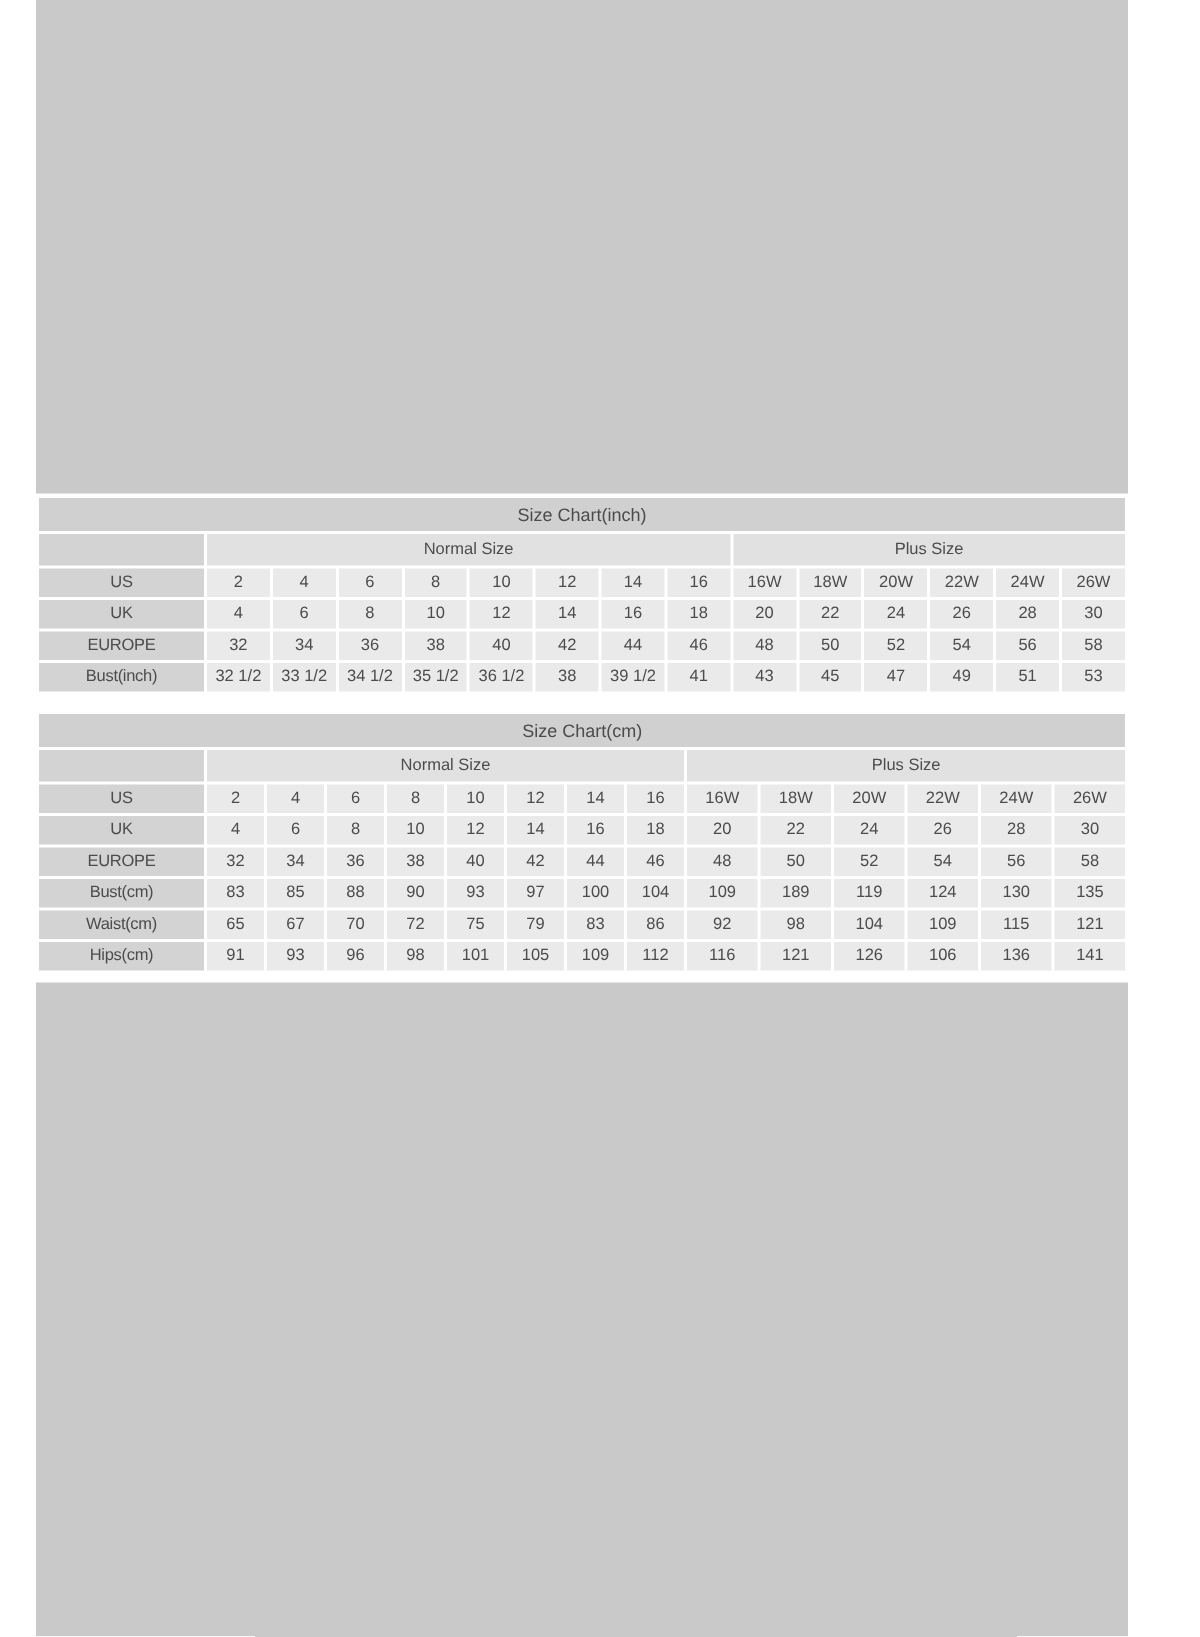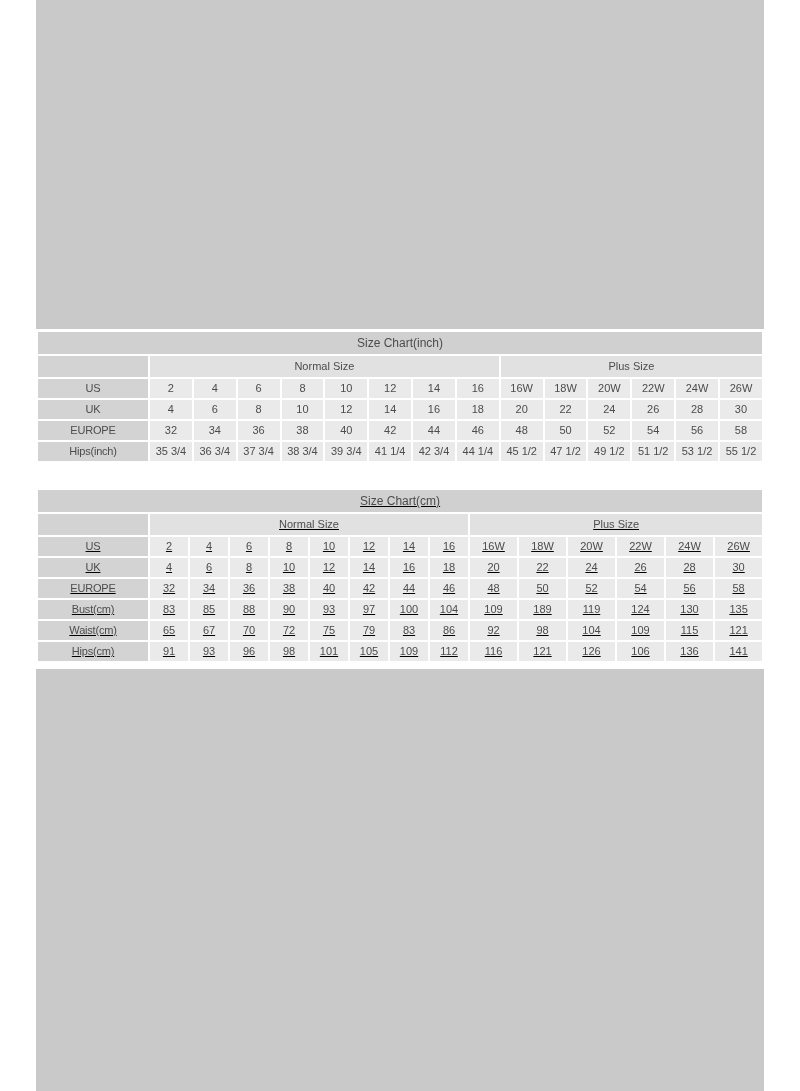--- a/index.html
+++ b/index.html
@@ -1,25 +1,25 @@
 <!DOCTYPE html>
 <html style="--page-bg: #ffffff; --image-bg: #c9c9c9; --title-bg: #d0d0d0; --group-bg: #e1e1e1; --rowhead-bg: #d3d3d3; --cell-bg: #eaeaea; --text: #4c4c4c;"><head>
 <meta charset="utf-8">
 <style>
   * { margin:0; padding:0; box-sizing:border-box; }
   html,body { background:#ffffff; }
   body { font-family:"Liberation Sans","DejaVu Sans",sans-serif; }
   .canvas { position:relative; width:800px; height:1091px; margin:0; background:var(--page-bg,#ffffff); overflow:hidden; }
-  .content-col { position:absolute; left:36px; top:0; width:728px; height:1091px; display:flex; flex-direction:column; }
+  .content-col { position:absolute; left:24px; top:0; width:728px; height:1091px; display:flex; flex-direction:column; }
   .gray-block { background:var(--image-bg,#c9c9c9); width:728px; }
   .gray-top { height:329px; }
   .gray-bottom { flex:1 1 auto; margin-top:6px; }
   table.size-chart { width:728px; border-collapse:separate; border-spacing:2px; table-layout:fixed; }
   table.inch-table { margin-top:1px; }
-  table.cm-table { margin-top:25px;text-decoration:underline; }
+  table.cm-table { margin-top:11px; }
   td { text-align:center; vertical-align:middle; color:var(--text,#4c4c4c); font-size:11px; line-height:13px; padding:3px 1px; }
   td.title-cell { background:var(--title-bg,#d0d0d0); font-size:12px; line-height:14px; padding:4px 0; }
   td.group-cell { background:var(--group-bg,#e1e1e1); padding:4px 0; }
   td.corner-cell { background:var(--rowhead-bg,#d3d3d3); }
   td.rowhead { background:var(--rowhead-bg,#d3d3d3); letter-spacing:-0.2px; }
   td.cell { background:var(--cell-bg,#eaeaea); }
   table.cm-table td.rowhead { white-space:nowrap; }
 </style>
 </head>
 <body>
@@ -103,35 +103,35 @@
             <td class="cell">44</td>
             <td class="cell">46</td>
             <td class="cell">48</td>
             <td class="cell">50</td>
             <td class="cell">52</td>
             <td class="cell">54</td>
             <td class="cell">56</td>
             <td class="cell">58</td>
           </tr>
           <tr>
-            <td class="rowhead">Hips(inch)</td>
-            <td class="cell">35 3/4</td>
-            <td class="cell">36 3/4</td>
-            <td class="cell">37 3/4</td>
-            <td class="cell">38 3/4</td>
-            <td class="cell">39 3/4</td>
-            <td class="cell">41 1/4</td>
-            <td class="cell">42 3/4</td>
-            <td class="cell">44 1/4</td>
-            <td class="cell">45 1/2</td>
-            <td class="cell">47 1/2</td>
-            <td class="cell">49 1/2</td>
-            <td class="cell">51 1/2</td>
-            <td class="cell">53 1/2</td>
-            <td class="cell">55 1/2</td>
+            <td class="rowhead">Bust(inch)</td>
+            <td class="cell">32 1/2</td>
+            <td class="cell">33 1/2</td>
+            <td class="cell">34 1/2</td>
+            <td class="cell">35 1/2</td>
+            <td class="cell">36 1/2</td>
+            <td class="cell">38</td>
+            <td class="cell">39 1/2</td>
+            <td class="cell">41</td>
+            <td class="cell">43</td>
+            <td class="cell">45</td>
+            <td class="cell">47</td>
+            <td class="cell">49</td>
+            <td class="cell">51</td>
+            <td class="cell">53</td>
           </tr>
         </tbody>
     </table>
 
     <table class="size-chart cm-table">
       <colgroup>
         <col style="width:110px">
         <col style="width:38px">
           <col style="width:38px">
           <col style="width:38px">

